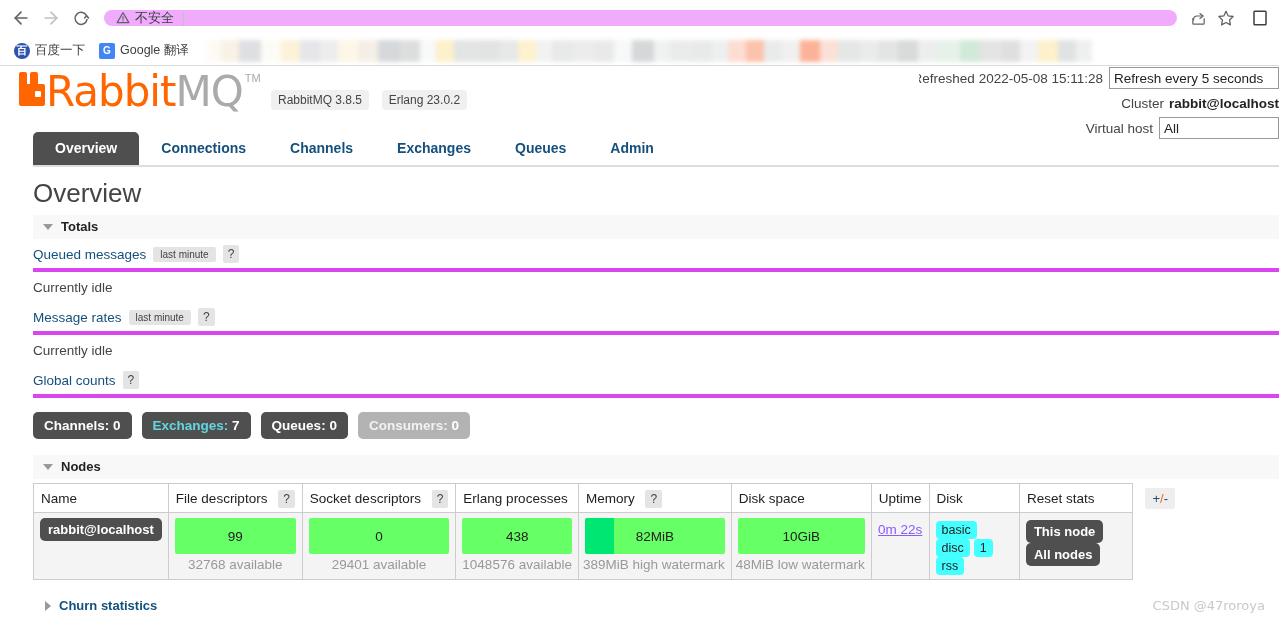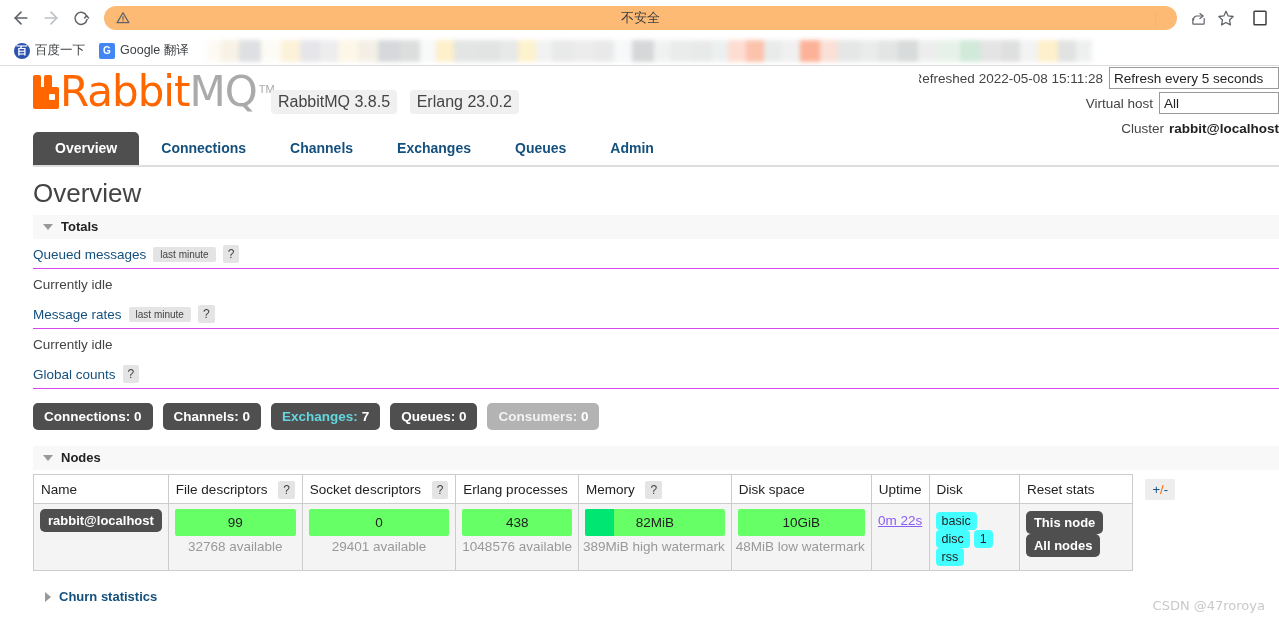--- a/index.html
+++ b/index.html
@@ -28,29 +28,28 @@
     display: flex; align-items: center; justify-content: center;
     color: #5f6368;
     border-radius: 50%;
     flex: 0 0 auto;
   }
   .nav-btn svg { display: block; }
   .nav-btn.disabled { color: #bdc1c6; }
 
   #omnibox {
     flex: 1 1 auto;
-    height: 24px;
+    height: 16px;
     margin: 0 6px 0 8px;
-    background: #fdba74;
+    background: #f0abfc;
     border-radius: 14px;
     display: flex;
     align-items: center;
     padding: 0 12px;
     min-width: 0;
-    justify-content: space-between;
   }
   #omnibox .warn-ico {
     flex: 0 0 auto;
     margin-right: 5px;
     color: #5f6368;
     display: flex;
     align-items: center;
   }
   #omnibox .warn-text {
     font-size: 13px;
@@ -145,24 +144,24 @@
     color: #444;
   }
 
   #rmq-header {
     position: relative;
     padding: 14px 0 0 0;
     height: 68px;
   }
   #logo-block {
     position: absolute;
-    left: 33px;
+    left: 19px;
     top: 6px;
     display: flex;
-    align-items: center;
+    align-items: flex-start;
   }
   .logo-mark {
     position: relative;
     width: 26px; height: 34px;
     margin-right: 1px;
   }
   .logo-mark .ear-l, .logo-mark .ear-r {
     position: absolute; top: 0; width: 8px; height: 14px;
     background: #f60; border-radius: 2px 2px 0 0;
   }
@@ -197,21 +196,21 @@
   .logo-tm {
     font-size: 11px;
     color: #aaa;
     margin-left: 2px;
     padding-bottom: 6px;
   }
   .ver-pill {
     display: inline-block;
     background: #f0f0f0;
     color: #444;
-    font-size: 16px;
+    font-size: 12px;
     padding: 3px 7px;
     border-radius: 4px;
     margin-left: 9px;
     white-space: nowrap;
   }
   #versions {
     position: absolute;
     left: 262px;
     top: 24px;
   }
@@ -319,21 +318,21 @@
   }
   .tri.right {
     border-left: 6px solid #999;
     border-right: 0;
     border-top: 5px solid transparent;
     border-bottom: 5px solid transparent;
   }
   .section-head.link-head { color: #14507d; }
 
   .metric-row {
-    border-bottom: 1px solid #d946ef;
+    border-bottom: 4px solid #d946ef;
     padding: 6px 0 5px 0;
     display: flex;
     align-items: center;
     font-size: 13.5px;
     color: #14507d;
   }
   .chip {
     background: #e4e4e4;
     color: #444;
     font-size: 10px;
@@ -402,21 +401,21 @@
     display: inline-block;
     background: #4f4f4f;
     color: #fff;
     font-weight: bold;
     font-size: 13px;
     padding: 4px 8px;
     border-radius: 5px;
   }
   .bar {
     position: relative;
-    height: 27px;
+    height: 36px;
     background: #6f6;
     border-radius: 2px;
     overflow: hidden;
     display: flex;
     align-items: center;
     justify-content: center;
   }
   .bar .fill {
     position: absolute;
     left: 0; top: 0; bottom: 0;
@@ -621,26 +620,26 @@
       <span class="ver-pill">RabbitMQ 3.8.5</span>
       <span class="ver-pill">Erlang 23.0.2</span>
     </div>
 
     <div id="status-panel">
       <div class="row">
         <span class="lbl">Refreshed 2022-05-08 15:11:28</span>
         <span class="select-box">Refresh every 5 seconds</span>
       </div>
       <div class="row">
+        <span class="lbl">Cluster</span>
+        <b style="margin-left:5px;">rabbit@localhost</b>
+      </div>
+      <div class="row">
         <span class="lbl">Virtual host</span>
         <span class="select-box vh-box">All</span>
-      </div>
-      <div class="row">
-        <span class="lbl">Cluster</span>
-        <b style="margin-left:5px;">rabbit@localhost</b>
       </div>
     </div>
 
     <div id="nav">
       <div class="tab active">Overview</div>
       <div class="tab">Connections</div>
       <div class="tab">Channels</div>
       <div class="tab">Exchanges</div>
       <div class="tab">Queues</div>
       <div class="tab">Admin</div>
@@ -669,21 +668,20 @@
       <span class="qmark">?</span>
     </div>
     <div class="idle">Currently idle</div>
 
     <div class="metric-row">
       <span>Global counts</span>
       <span class="qmark">?</span>
     </div>
 
     <div class="counts-row">
-      <span class="count-badge"><span>Connections:</span> <span class="num">0</span></span>
       <span class="count-badge"><span>Channels:</span> <span class="num">0</span></span>
       <span class="count-badge exchanges"><span>Exchanges:</span> <span class="num">7</span></span>
       <span class="count-badge"><span>Queues:</span> <span class="num">0</span></span>
       <span class="count-badge dim"><span>Consumers:</span> <span class="num">0</span></span>
     </div>
 
     <div class="section-head" style="margin-top:6px;">
       <span class="tri"></span>
       <span>Nodes</span>
     </div>

